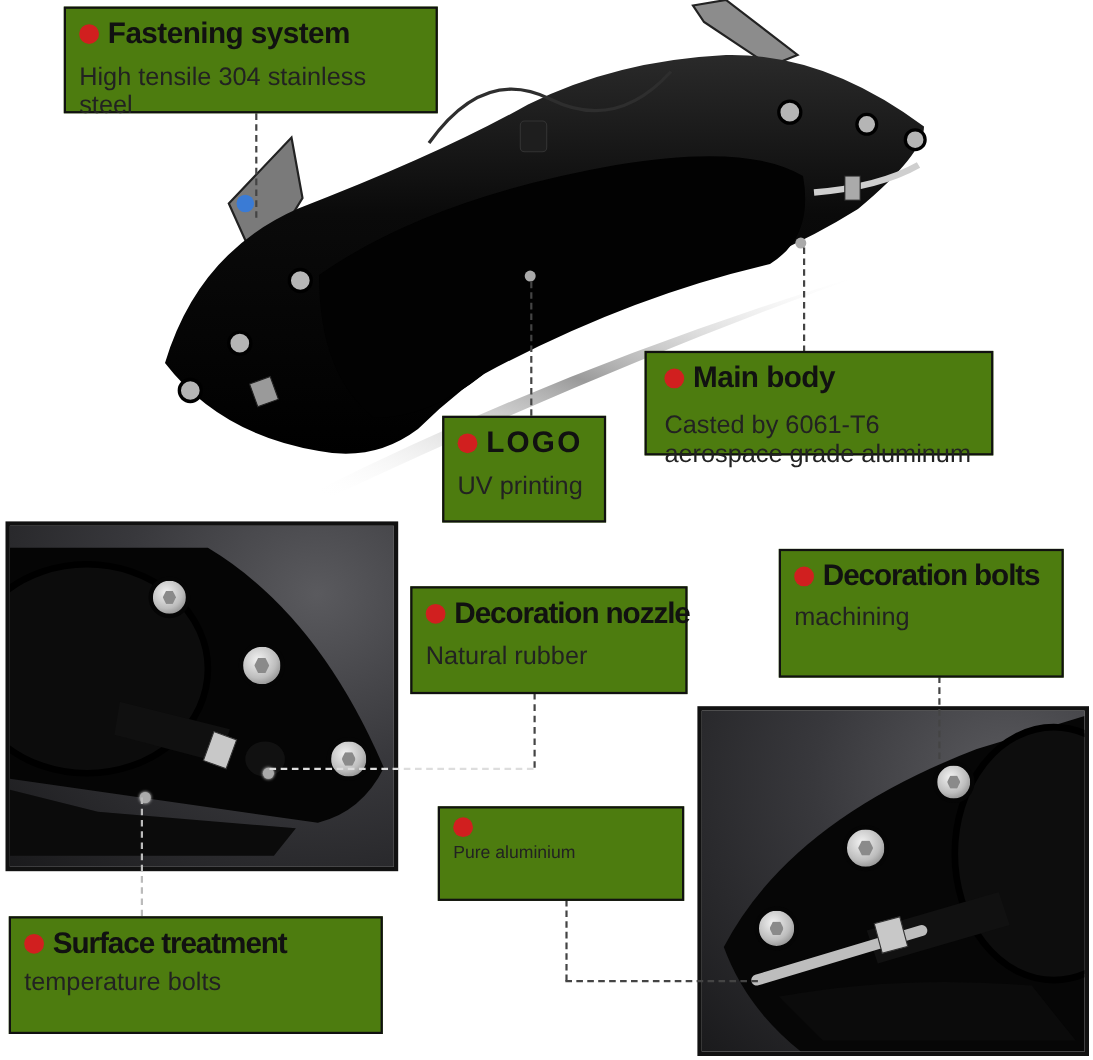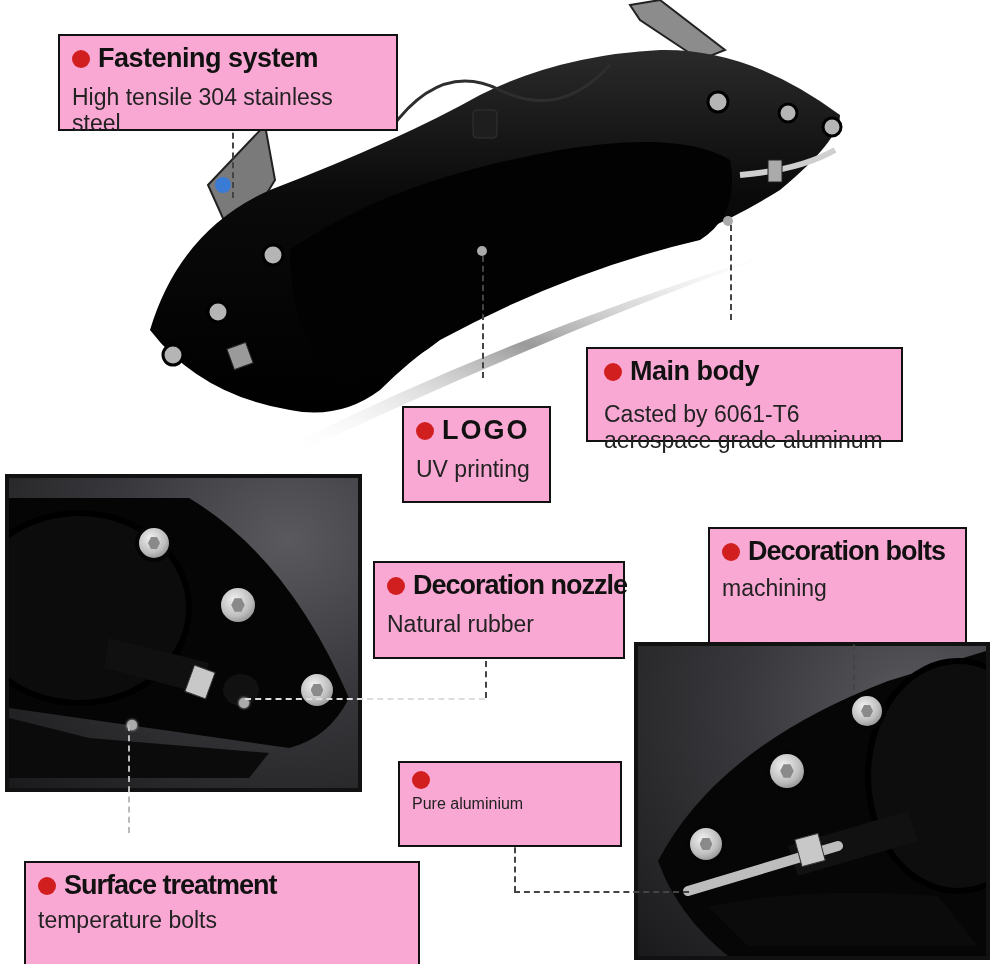--- a/index.html
+++ b/index.html
@@ -1,18 +1,18 @@
 <!DOCTYPE html>
 <html><head>
 <meta charset="utf-8">
 <style>
   html, body { margin:0; padding:0; background:#ffffff; }
   body { width:994px; height:964px; position:relative; overflow:hidden; font-family:"Liberation Sans", sans-serif; }
   .abs { position:absolute; }
-  .label-box { position:absolute; background:#f9a8d4; border:2.5px solid #111; box-sizing:border-box; padding:8px 12px 0 12px;margin-top:28px; }
+  .label-box { position:absolute; background:#4d7c0f; border:2.5px solid #111; box-sizing:border-box; padding:8px 12px 0 12px; }
   .label-title { display:flex; align-items:center; font-weight:bold; color:#111; font-size:27px; letter-spacing:-0.5px; line-height:1.1; white-space:nowrap; }
   .dot { width:18px; height:18px; border-radius:50%; background:#d11f1f; margin-right:8px; flex:0 0 auto; }
   .label-desc { font-size:23px; color:#222; line-height:1.15; margin-top:10px; }
   .dash-v { position:absolute; width:0; border-left:2px dashed #444; }
   .dash-h { position:absolute; height:0; border-top:2px dashed #444; }
   .dash-h.light { border-top-color:#ddd; }
   .pin { position:absolute; width:10px; height:10px; border-radius:50%; background:#aaa; box-shadow:0 0 3px #fff; }
   .photo { position:absolute; border:4px solid #111; box-sizing:border-box; overflow:hidden;
            background:radial-gradient(ellipse at 80% 20%, #5a5a5e 0%, #38383c 45%, #1a1a1c 100%); }
   .bolt { position:absolute; border-radius:50%; background:radial-gradient(circle at 40% 35%, #f2f2f2 0%, #bdbdbd 55%, #6e6e6e 100%); border:4px solid #050505; box-sizing:border-box; }
@@ -117,21 +117,21 @@
 <div class="dash-v" style="left:485px;top:630px;height:68px;"></div>
 <div class="label-box" style="left:373px;top:533px;width:252px;height:98px;">
   <div class="label-title" style="letter-spacing:-1px;">
     <span class="dot"></span>
     <span>Decoration nozzle</span>
   </div>
   <div class="label-desc">Natural rubber</div>
 </div>
 
 <div class="dash-v" style="left:128px;top:725px;height:108px;border-left-color:#bbb;"></div>
-<div class="label-box" style="left:24px;top:833px;width:396px;height:107px;">
+<div class="label-box" style="left:8px;top:833px;width:340px;height:107px;">
   <div class="label-title" style="letter-spacing:-1px;">
     <span class="dot"></span>
     <span>Surface treatment</span>
   </div>
   <div class="label-desc" style="margin-top:6px;">
     <div>temperature bolts</div>
   </div>
 </div>
 
 <div class="photo" style="left:634px;top:642px;width:356px;height:318px;">

